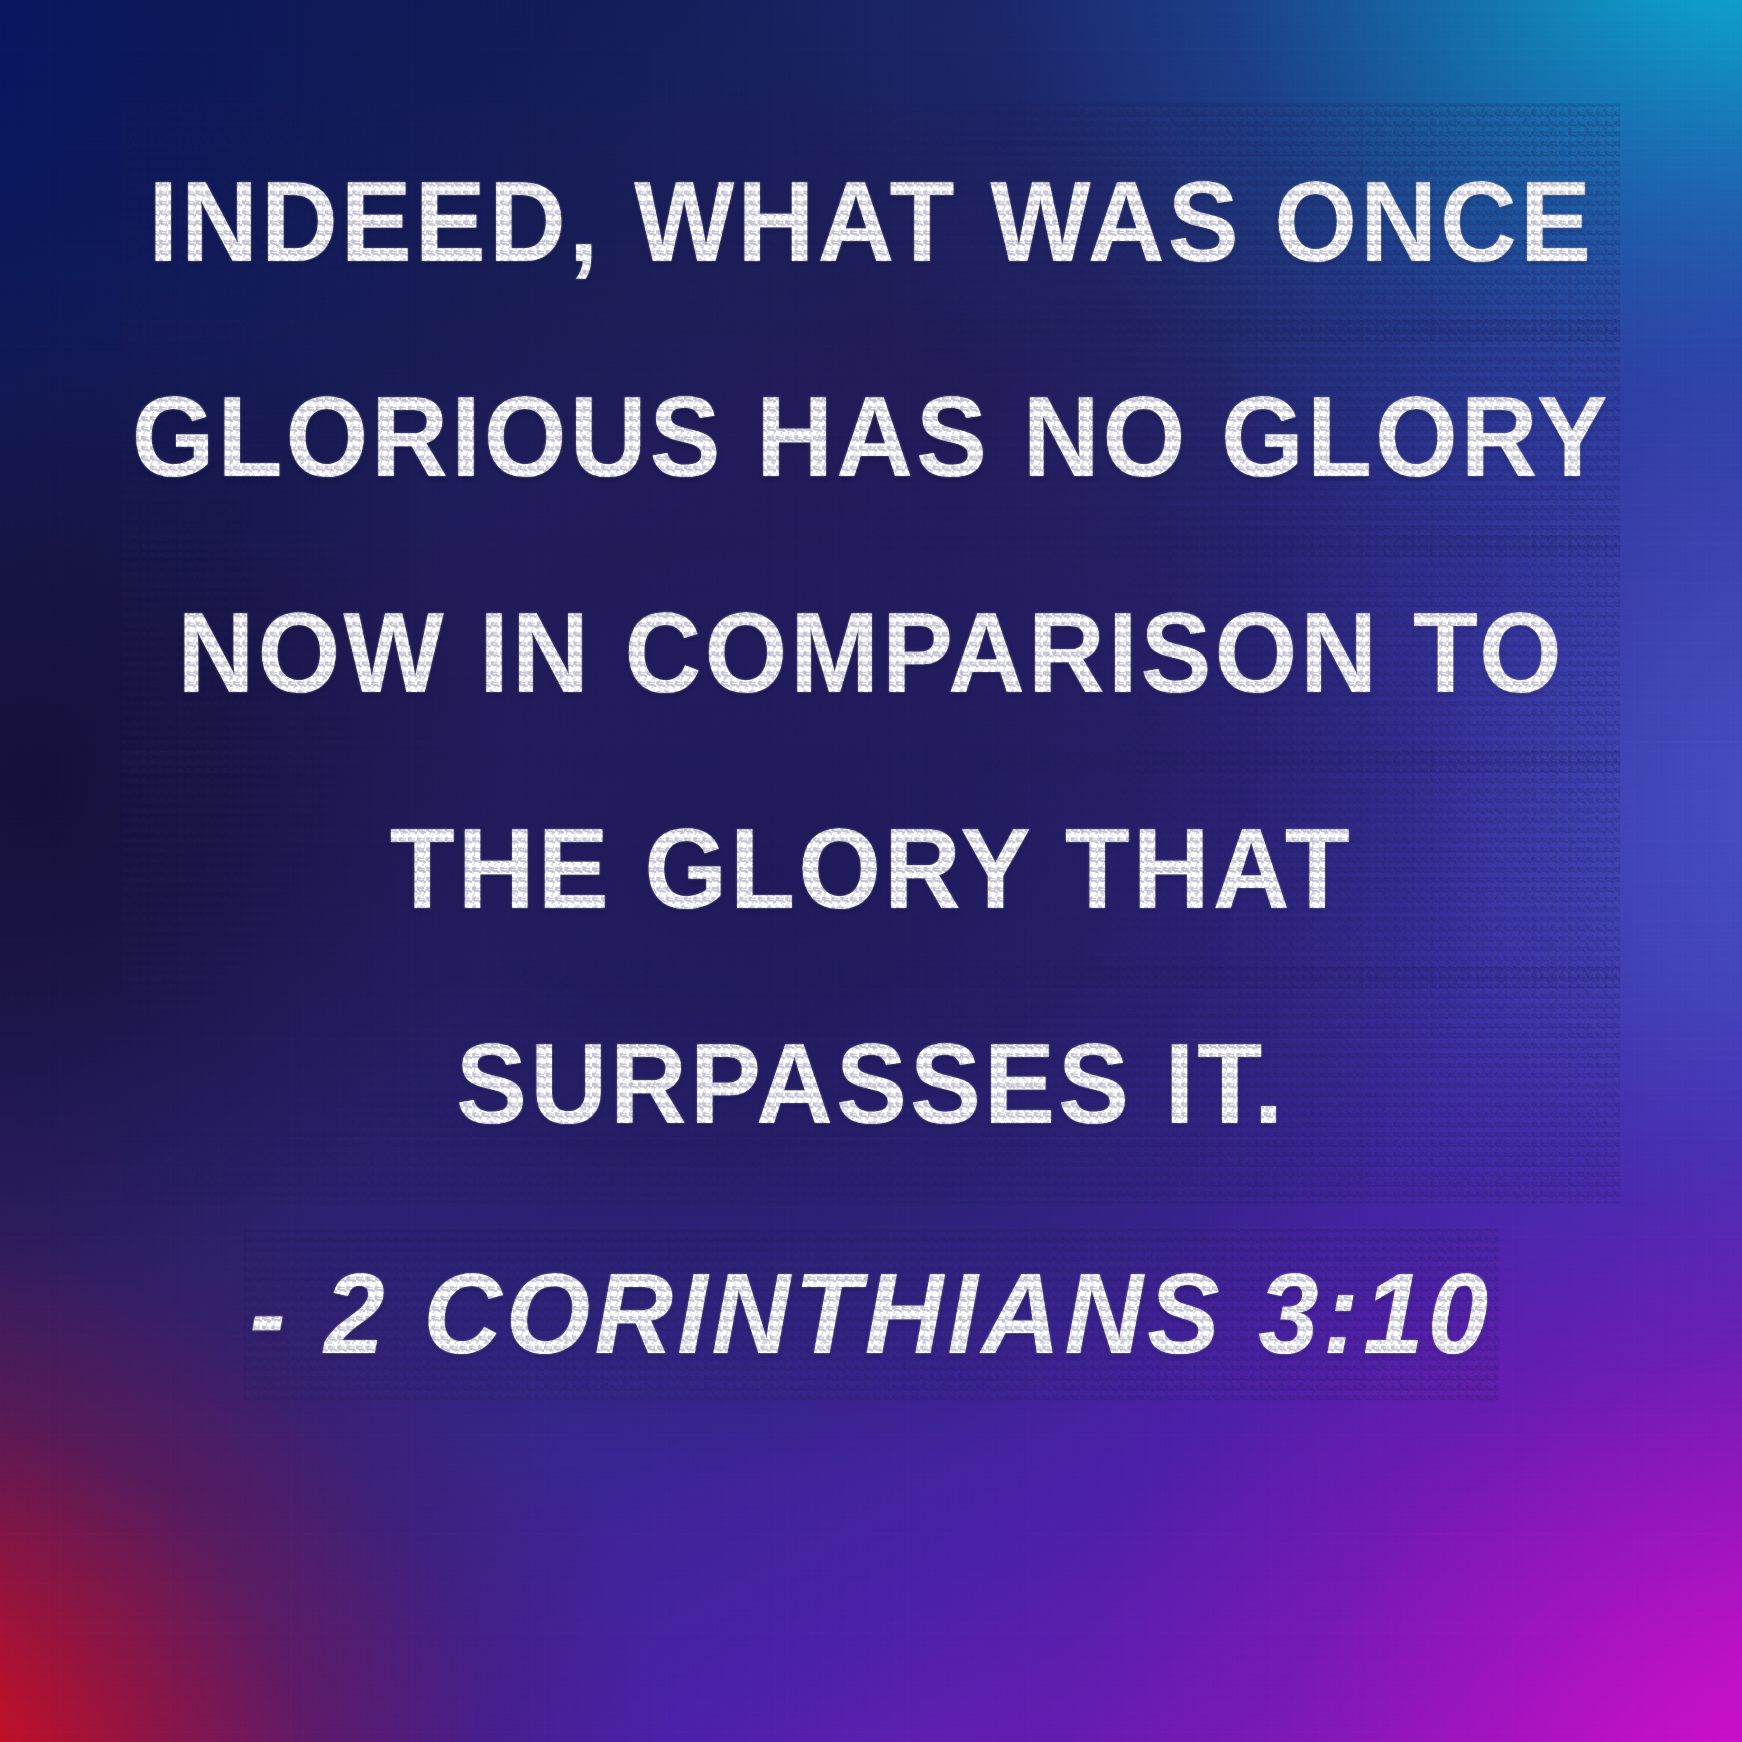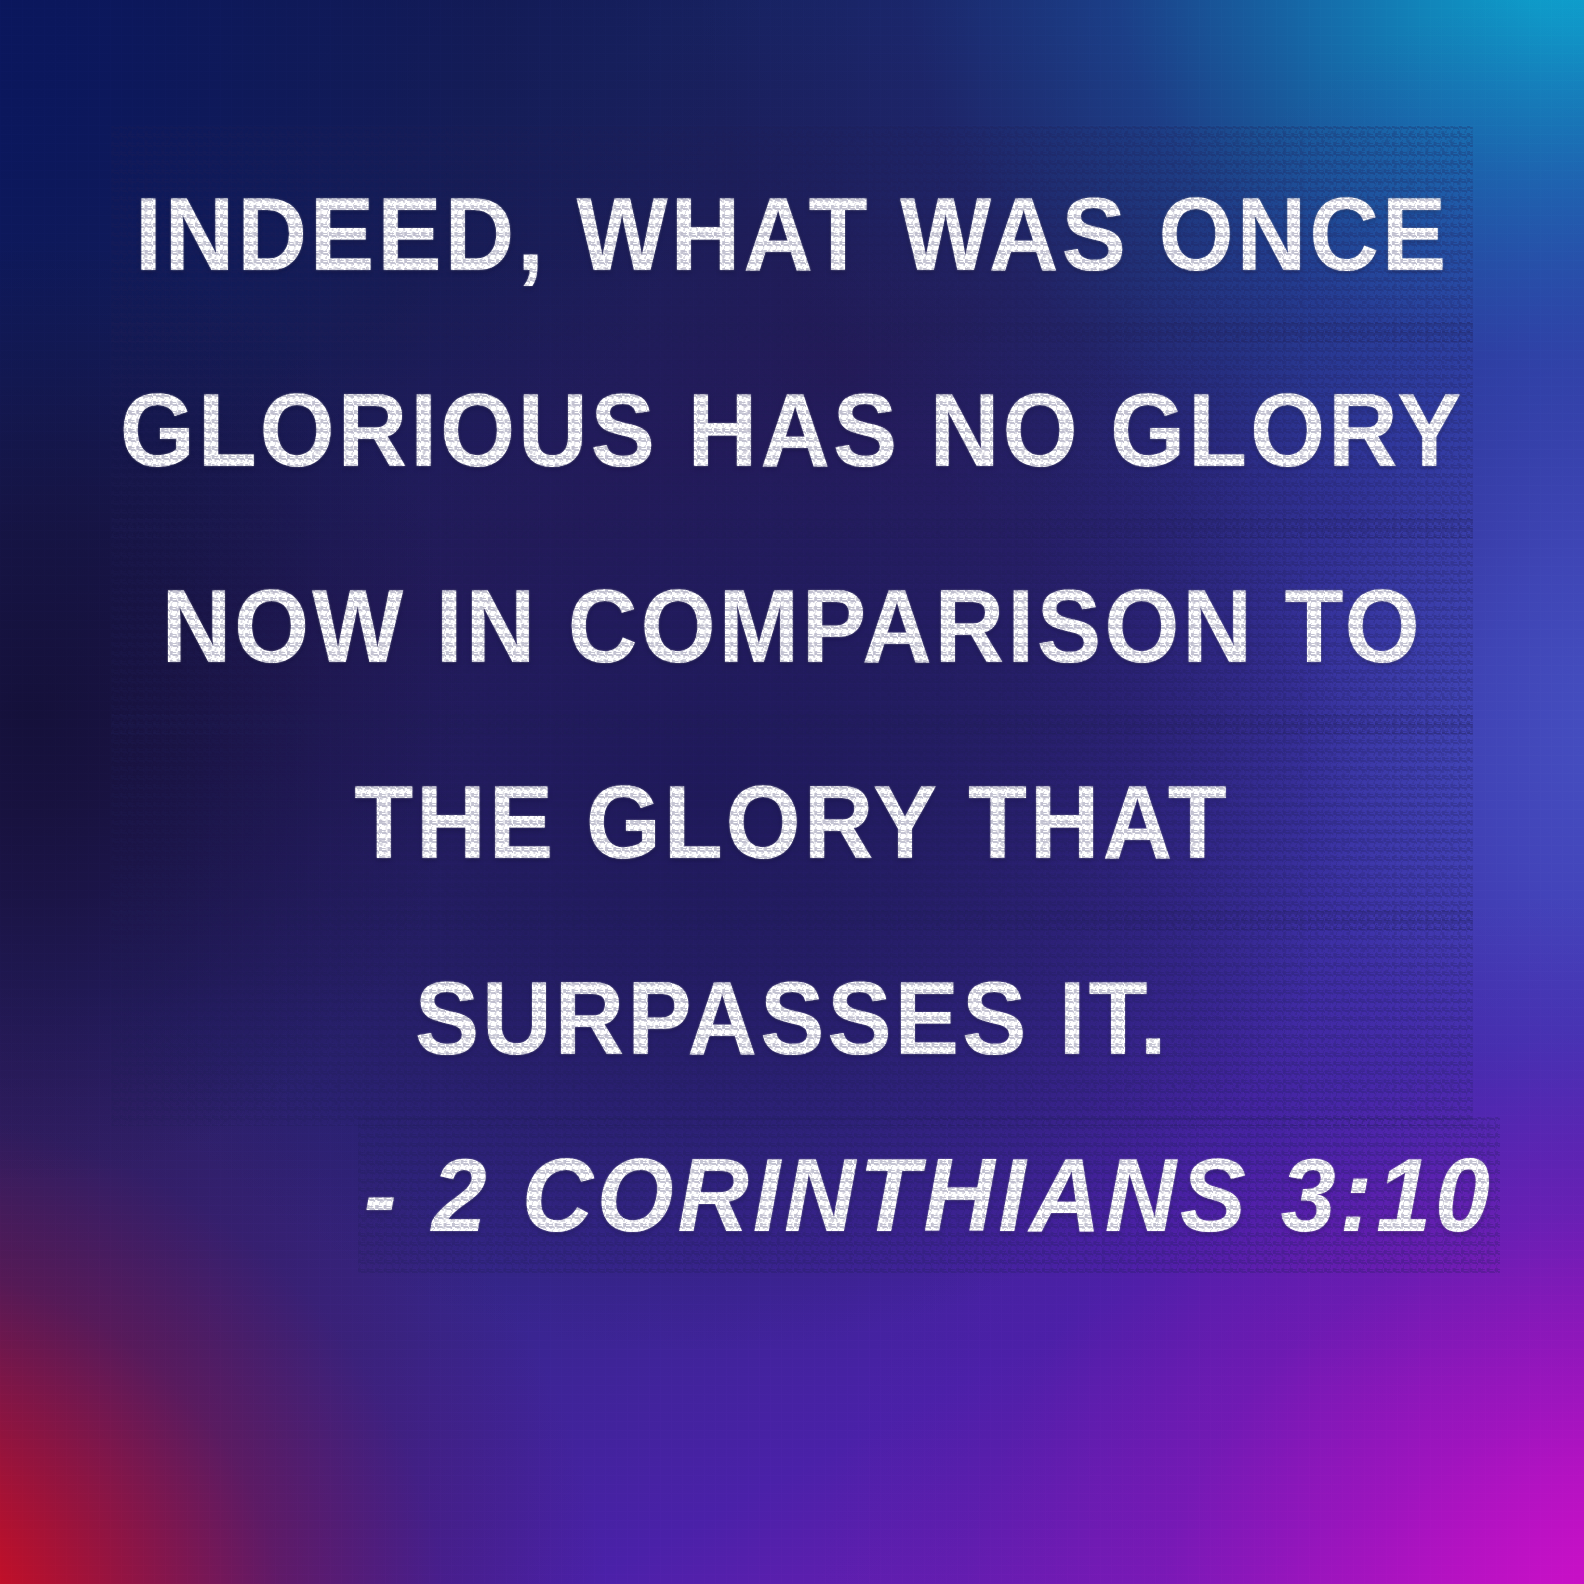--- a/index.html
+++ b/index.html
@@ -116,21 +116,21 @@
       repeating-linear-gradient(0deg,  rgba(255,255,255,0.6) 0 1px, rgba(0,0,0,0) 1px 9px),
       repeating-linear-gradient(90deg, rgba(255,255,255,0.5) 0 1px, rgba(0,0,0,0) 1px 11px);
     mix-blend-mode: overlay;
   }
 
   
   .quote-block {
     position: absolute;
     left: 0;
     right: 0;
-    top: 136px;
+    top: 104px;
     text-align: center;
     padding: 0 60px;
     box-sizing: border-box;
   }
 
   .quote-line {
     display: block;
     color: #ffffff;
     font-weight: 700;
     font-size: 104px;
@@ -162,21 +162,21 @@
       radial-gradient(circle at 63% 66%, rgba(28,26,80,0.6) 0 1.5px, rgba(255,255,255,0) 2px);
     background-size: 9px 9px, 7px 7px, 17px 17px, 23px 23px;
     mix-blend-mode: multiply;
   }
 
   .attribution {
     position: absolute;
     left: 0;
     right: 0;
     top: 1125px;
-    text-align: right;
+    text-align: center;
     padding: 0 60px;
     box-sizing: border-box;
   }
 
   .attribution-text {
     display: inline-block;
     position: relative;
     color: #ffffff;
     font-weight: 700;
     font-style: italic;

